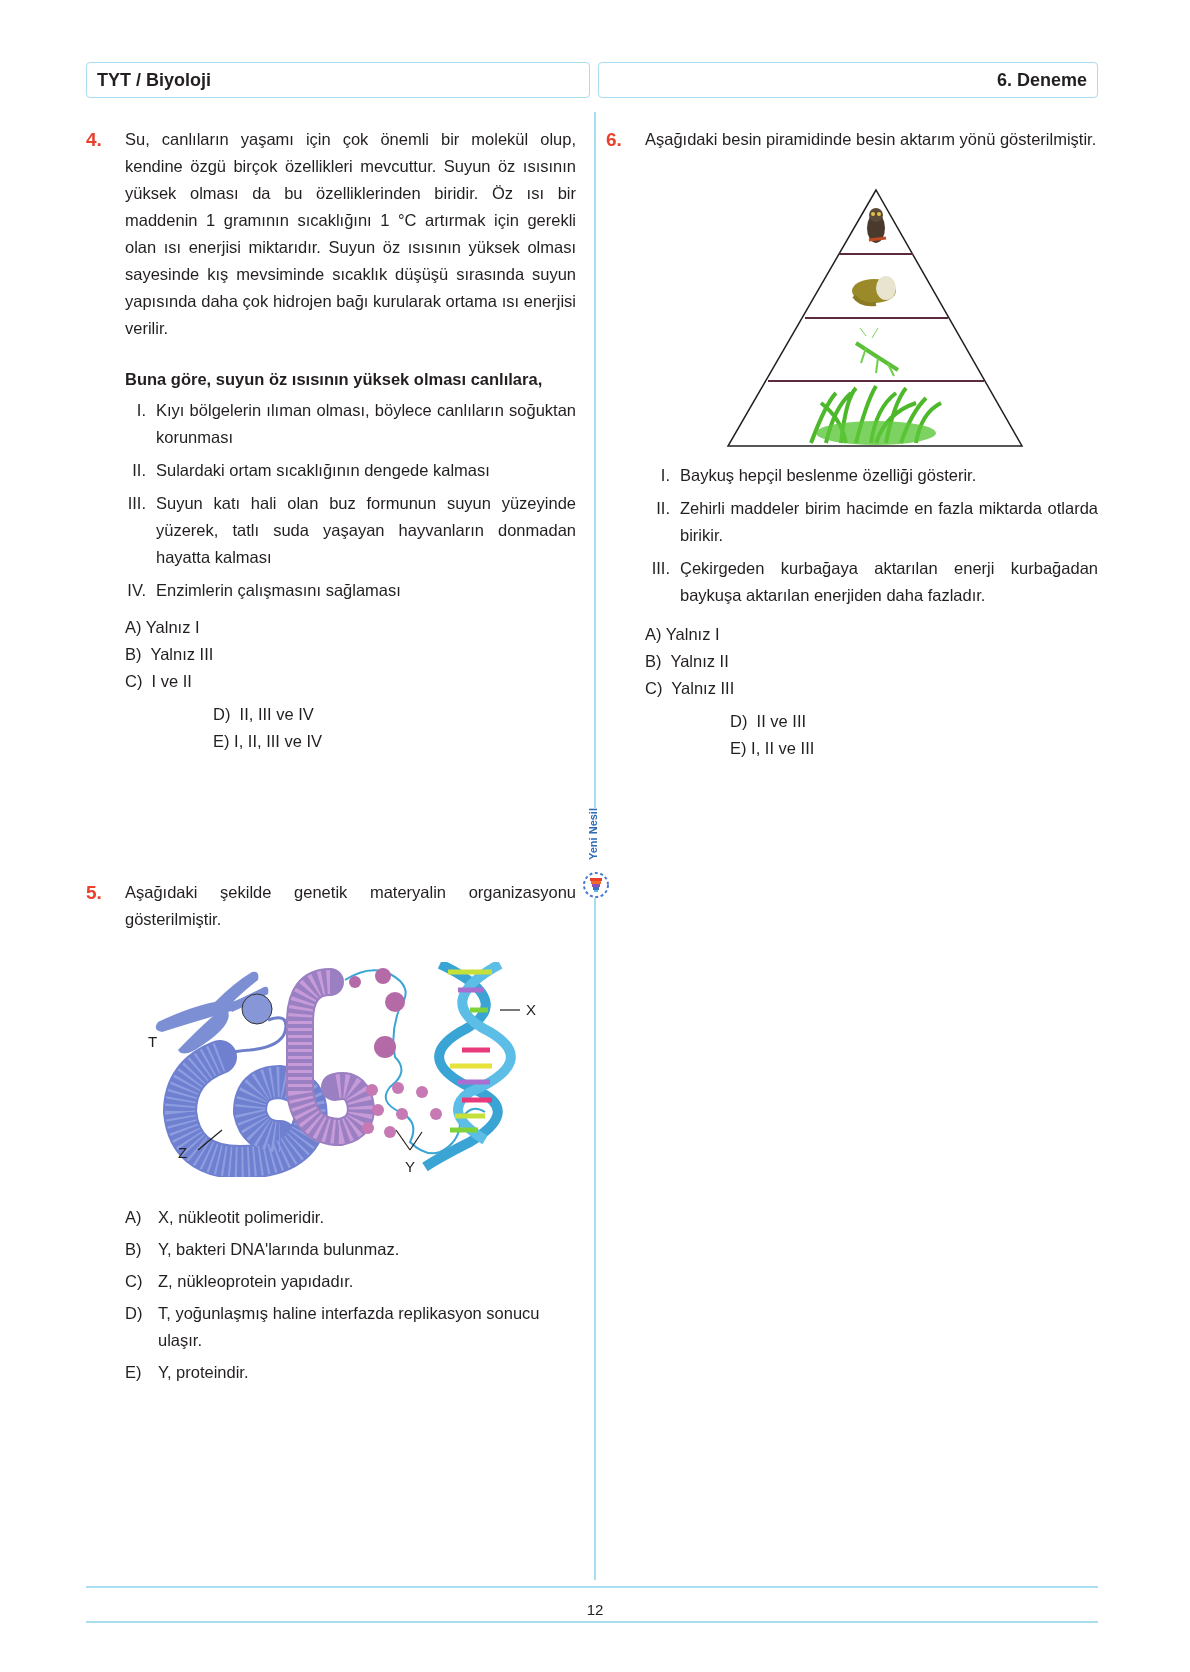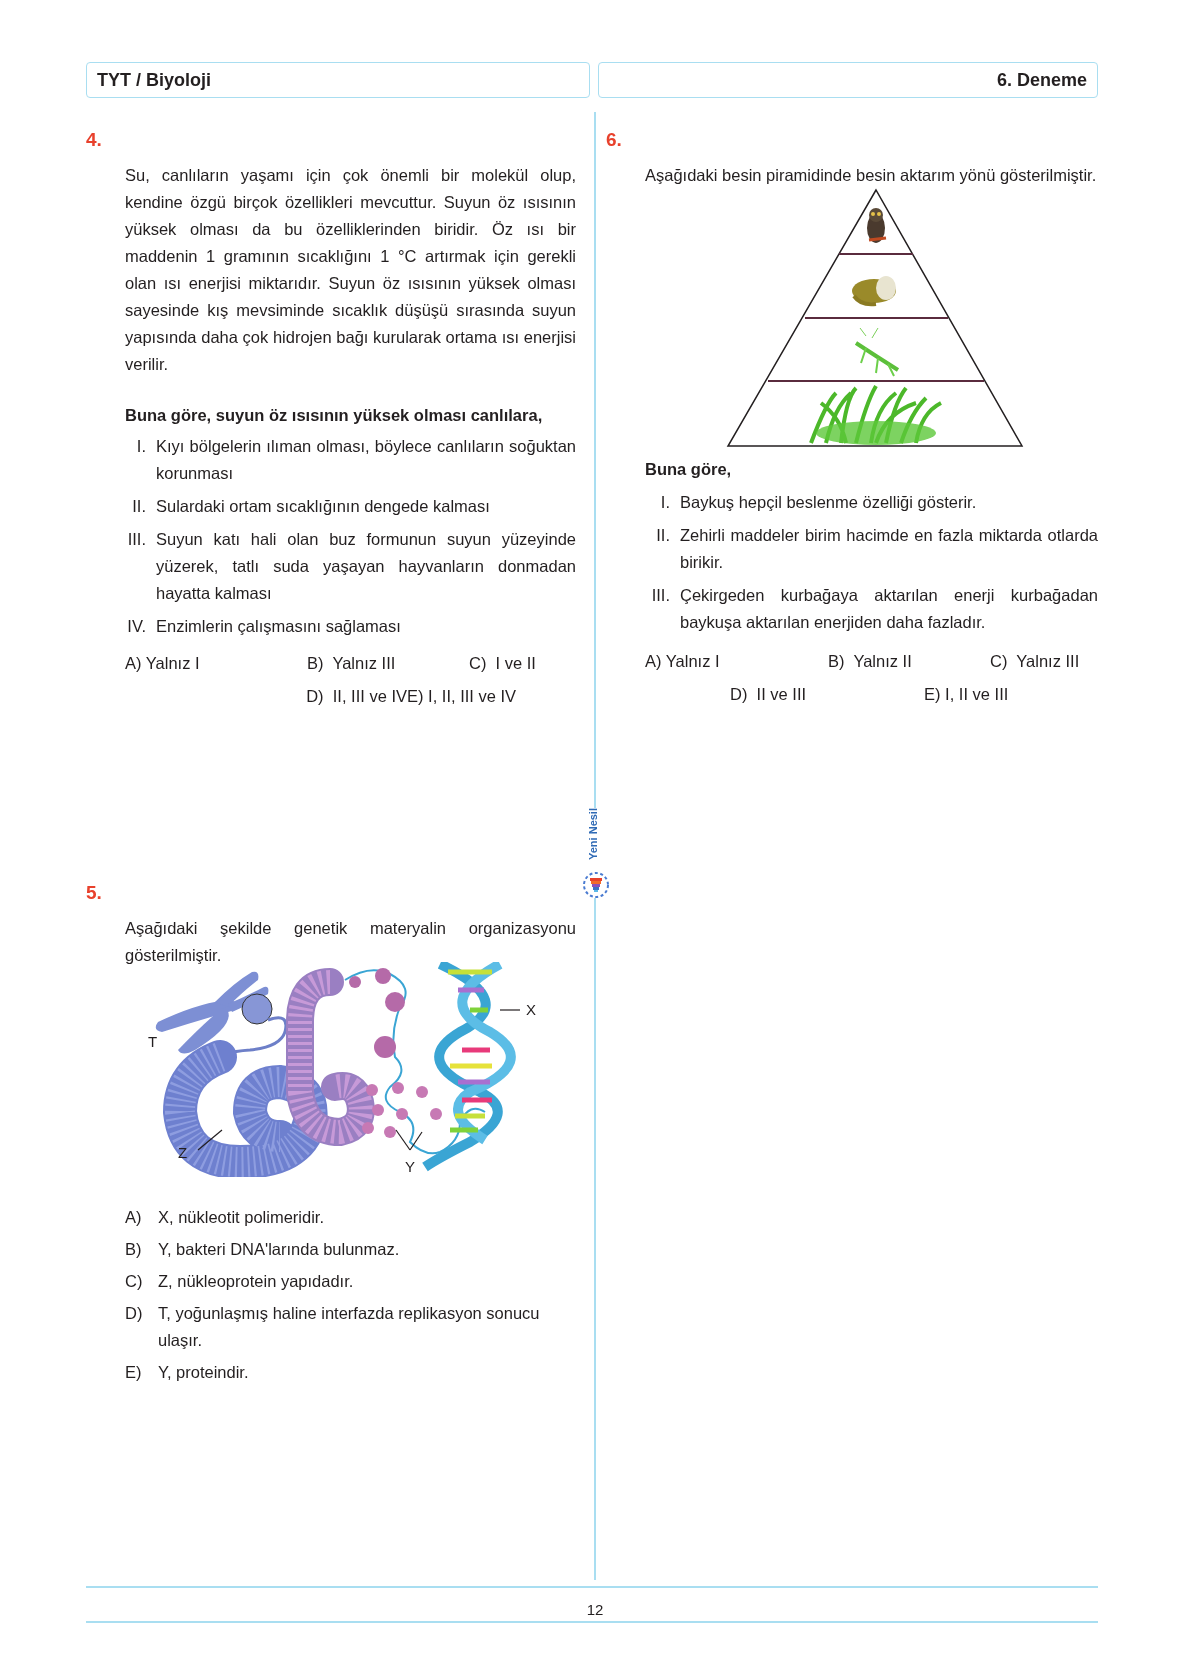--- a/index.html
+++ b/index.html
@@ -6,27 +6,27 @@
   body { width: 1190px; height: 1672px; position: relative; overflow: hidden;
          font-family: "Liberation Sans", sans-serif; color: #231f20; }
   .hdr { position: absolute; top: 62px; height: 36px; border: 1.5px solid #a9def1; border-radius: 4px;
          box-sizing: border-box; display: flex; align-items: center; font-weight: bold; font-size: 18px; }
   .hdr-left { left: 86px; width: 504px; padding-left: 10px; }
   .hdr-right { left: 598px; width: 500px; justify-content: flex-end; padding-right: 10px; }
   .divider { position: absolute; left: 594px; top: 112px; width: 1.5px; height: 1468px; background: #a9def1; }
   .q { position: absolute; font-size: 16.5px; line-height: 27px; }
   .qnum { position: absolute; left: 0; top: 0; color: #e8412c; font-weight: bold; font-size: 19px; }
   .qbody { margin-left: 39px; }
-  .just { text-align: justify; margin-top: 36px; }
+  .just { text-align: justify; }
   .bold { font-weight: bold; }
   .items { margin-top: 4px; }
   .item { display: flex; margin-bottom: 6px; }
   .roman { width: 33px; text-align: right; padding-right: 10px; flex: none; }
   .item-text { flex: 1; text-align: justify; }
-  .opts-row { display: flex; margin-top: 8px; }
+  .opts-row { display: flex; margin-top: 8px; flex-direction: column; }
   .opt { white-space: nowrap; }
   .optlist .item { margin-bottom: 5px; }
   .optlist .roman { width: 22px; text-align: left; padding-right: 11px; }
   .footer-line { position: absolute; left: 86px; width: 1012px; height: 1.5px; background: #a9def1; }
   .pagenum { position: absolute; left: 0; width: 1190px; top: 1601px; text-align: center; font-size: 15px; }
   .brand { position: absolute; left: 578px; top: 808px; width: 36px; height: 90px; background: #fff; }
   .brand-text { position: absolute; left: 9px; top: 0px; writing-mode: vertical-rl; transform: rotate(180deg);
                 font-size: 11px; font-weight: bold; color: #2f6ab5; }
   .underline { text-decoration: underline; }
 </style>
@@ -63,21 +63,21 @@
       <div class="item">
         <span class="roman">IV.</span>
         <span class="item-text">Enzimlerin çalışmasını sağlaması</span>
       </div>
     </div>
     <div class="opts-row" style="margin-top:10px;">
       <span class="opt" style="width:182px;"><span>A)</span> <span>Yalnız I</span></span>
       <span class="opt" style="width:162px;"><span>B)</span>&nbsp; <span>Yalnız III</span></span>
       <span class="opt"><span>C)</span>&nbsp; <span>I ve II</span></span>
     </div>
-    <div class="opts-row" style="margin-top:6px; padding-left:88px;text-align:right;">
+    <div class="opts-row" style="margin-top:6px; padding-left:88px;">
       <span class="opt" style="width:194px;"><span>D)</span>&nbsp; <span>II, III ve IV</span></span>
       <span class="opt"><span>E)</span> <span>I, II, III ve IV</span></span>
     </div>
   </div>
 </div>
 
 <div class="brand">
   <span class="brand-text">Yeni Nesil</span>
   <svg width="30" height="30" viewBox="0 0 30 30" style="position:absolute; left:3px; top:62px;">
     <circle cx="15" cy="15" r="12" fill="none" stroke="#4a7bd1" stroke-width="2" stroke-dasharray="3 2.5"></circle>
@@ -218,21 +218,20 @@
   </g>
 
   <g>
     <path d="M85,255 Q100,215 110,205 M100,255 Q108,220 125,205 M115,255 Q120,210 130,200 M130,255 Q140,215 150,198 M145,255 Q150,220 170,205 M160,255 Q168,215 180,200 M175,255 Q185,225 200,210 M190,255 Q195,225 215,215 M120,255 Q115,230 95,215 M150,255 Q160,225 190,215" stroke="#4cb82a" stroke-width="4" fill="none"></path>
     <ellipse cx="150" cy="245" rx="60" ry="12" fill="#5cc83a" opacity="0.8"></ellipse>
   </g>
 </svg>
 
 <div class="q" style="left:606px; top:456px; width:492px;">
   <div class="qbody">
-    <div class="bold">Buna göre,</div>
     <div class="items" style="margin-left:-8px; margin-top:6px;">
       <div class="item">
         <span class="roman">I.</span>
         <span class="item-text">Baykuş hepçil beslenme özelliği gösterir.</span>
       </div>
       <div class="item">
         <span class="roman">II.</span>
         <span class="item-text">Zehirli maddeler birim hacimde en fazla miktarda otlarda birikir.</span>
       </div>
       <div class="item">

